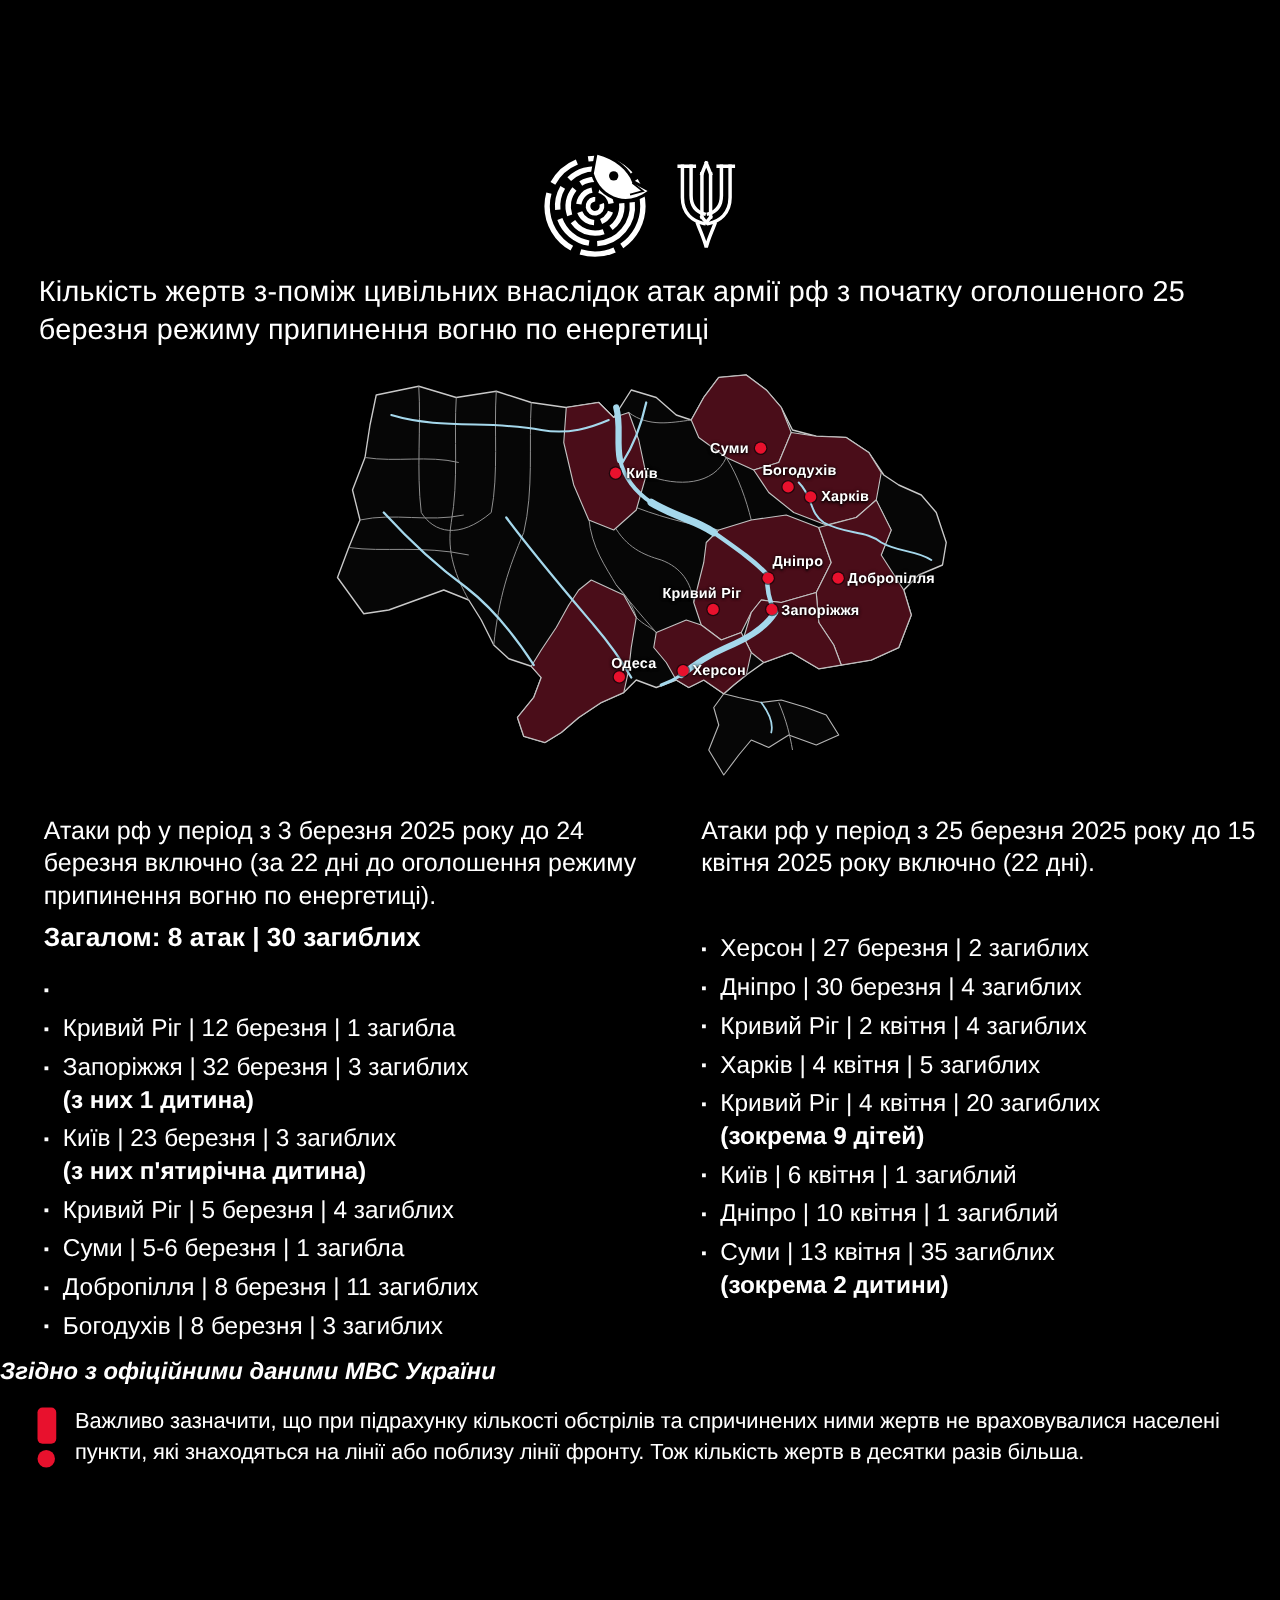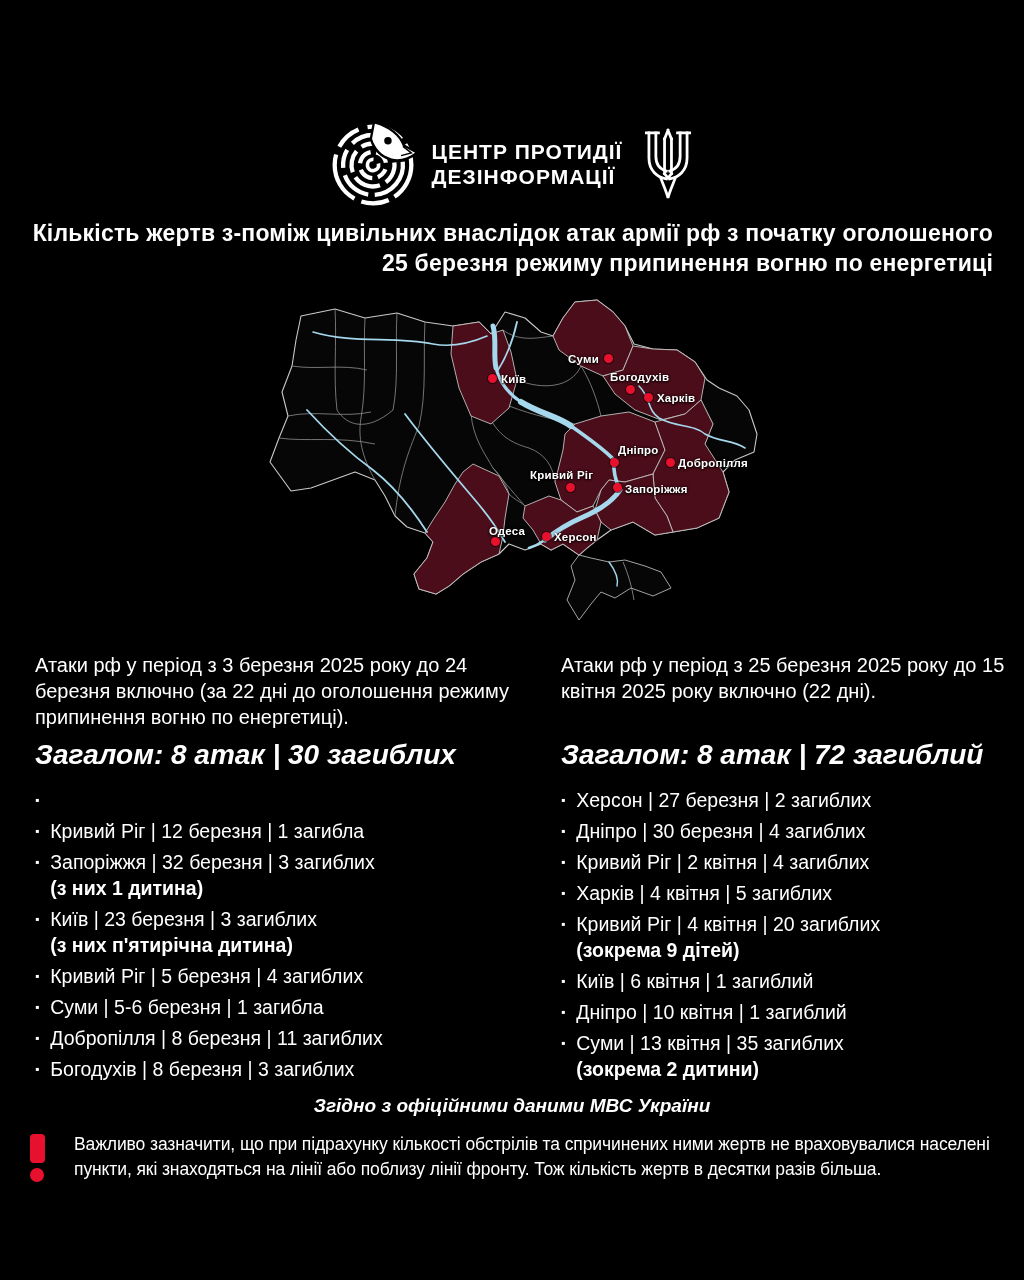--- a/index.html
+++ b/index.html
@@ -13,45 +13,45 @@
   body{font-family:"Liberation Sans","DejaVu Sans",sans-serif;color:#fff;}
   .page{position:relative;width:1024px;height:1280px;background:var(--background);overflow:hidden;}
 
   
   .logo-row{display:flex;justify-content:center;align-items:center;gap:16px;padding-top:122px;}
   .owl{width:86px;height:86px;flex:0 0 auto;}
   .logo-text{font-weight:bold;font-size:21px;line-height:1.18;letter-spacing:1px;text-transform:uppercase;}
   .trident{width:52px;height:80px;flex:0 0 auto;margin-left:4px;}
 
   
-  .title{margin:10px auto 0;max-width:962px;text-align:right;font-size:23px;font-weight:bold;line-height:1.32;letter-spacing:.2px;}
+  .title{margin:10px auto 0;max-width:962px;text-align:left;font-size:23px;font-weight:normal;line-height:1.32;letter-spacing:.2px;}
 
   
   .map-wrap{position:relative;width:510px;height:330px;margin:13px auto 0;}
   .map-wrap svg{display:block;}
   .city{position:absolute;width:0;height:0;}
   .city-dot{position:absolute;left:-4.5px;top:-4.5px;width:9px;height:9px;border-radius:50%;
     background:var(--accent-red);box-shadow:0 0 0 1px rgba(0,0,0,.55);}
   .city-label{position:absolute;white-space:nowrap;font-size:11.5px;font-weight:bold;color:#fff;
     text-shadow:0 1px 2px rgba(0,0,0,.95),0 0 3px rgba(0,0,0,.9);letter-spacing:.2px;}
 
   
   .columns{display:flex;margin:30px 14px 0 35px;gap:46px;}
   .col{flex:0 0 480px;}
   .col.right{flex:1 1 auto;}
   .intro{font-size:20px;line-height:26px;min-height:78px;}
-  .total{font-size:28px;font-weight:bold;margin-top:9px;font-style:italic;}
+  .total{font-size:21px;font-weight:bold;margin-top:9px;}
   .attack-list{list-style:none;margin-top:16px;}
   .attack-item{display:flex;gap:11px;margin-bottom:5px;font-size:19.5px;line-height:26px;}
   .bullet{flex:0 0 auto;font-size:12px;line-height:26px;color:#fff;}
   .item-text .note{display:block;font-weight:bold;}
 
   
-  .source{margin-top:8px;text-align:center;font-size:19px;font-weight:bold;font-style:italic;}
-  .warning{display:flex;align-items:center;gap:29px;margin:15px 28px 0 30px;}
+  .source{margin-top:8px;font-size:19px;font-weight:bold;font-style:italic;}
+  .warning{display:flex;align-items:center;gap:15px;margin:15px 28px 0 30px;}
   .excl{flex:0 0 15px;width:15px;padding-top:2px;}
   .excl .bar{width:15px;height:29px;background:var(--accent-red);border-radius:4px;}
   .excl .dot{width:14px;height:14px;margin-top:5px;border-radius:50%;background:var(--accent-red);}
   .warning-text{font-size:17.5px;line-height:25px;letter-spacing:-0.1px;}
 </style>
 </head>
 <body>
 
 <div class="page">
 
@@ -62,24 +62,20 @@
           <circle r="41" stroke-dasharray="40 7 30 8 55 9 28 10"></circle>
           <circle r="32" stroke-dasharray="26 7 34 8 20 9 30 8" transform="rotate(40)"></circle>
           <circle r="23" stroke-dasharray="18 6 24 7 14 8" transform="rotate(100)"></circle>
           <circle r="14" stroke-dasharray="12 6 16 7" transform="rotate(210)"></circle>
           <circle r="6" stroke-width="4" stroke-dasharray="20 7" transform="rotate(80)"></circle>
         </g>
         <path d="M2,-44 C17,-40 28,-31 32,-20 L45,-13 C37,-7 28,-5 20,-7 C9,-10 2,-18 -1,-28 Z" fill="#fff" stroke="#000" stroke-width="5" paint-order="stroke"></path>
         <circle cx="16" cy="-26" r="4" fill="#000"></circle>
         <path d="M32,-20 L41,-13 L30,-10" fill="none" stroke="#000" stroke-width="1.6"></path>
       </svg>
-    </div>
-    <div class="logo-text">
-      <div>ЦЕНТР ПРОТИДІЇ</div>
-      <div>ДЕЗІНФОРМАЦІЇ</div>
     </div>
     <div class="trident">
       <svg viewBox="0 0 60 84" width="52" height="80">
         <g fill="none" stroke="#fff" stroke-width="3.2" stroke-linecap="square">
           <path d="M5,5 H11 M13,5 H19 M41,5 H47 M49,5 H55"></path>
           <path d="M8,5 V34 C8,49 18,56 28,58"></path>
           <path d="M16,5 V32 C16,42 21,47 28,49"></path>
           <path d="M52,5 V34 C52,49 42,56 32,58"></path>
           <path d="M44,5 V32 C44,42 39,47 32,49"></path>
           <path d="M26,12 V52 M34,12 V52"></path>
@@ -243,21 +239,20 @@
   </li>
 
   <li class="attack-item">
     <span class="bullet">▪</span>
     <span class="item-text"><span class="main">Богодухів | 8 березня | 3 загиблих</span></span>
   </li>
 </ul>
     </section>
     <section class="col right">
       <p class="intro">Атаки рф у період з 25 березня 2025 року до 15 квітня 2025 року включно (22 дні).</p>
-      <p class="total">Загалом: 8 атак | 72 загиблий</p>
       <ul class="attack-list" id="list1">
   <li class="attack-item">
     <span class="bullet">▪</span>
     <span class="item-text"><span class="main">Херсон | 27 березня | 2 загиблих</span></span>
   </li>
 
   <li class="attack-item">
     <span class="bullet">▪</span>
     <span class="item-text"><span class="main">Дніпро | 30 березня | 4 загиблих</span></span>
   </li>

